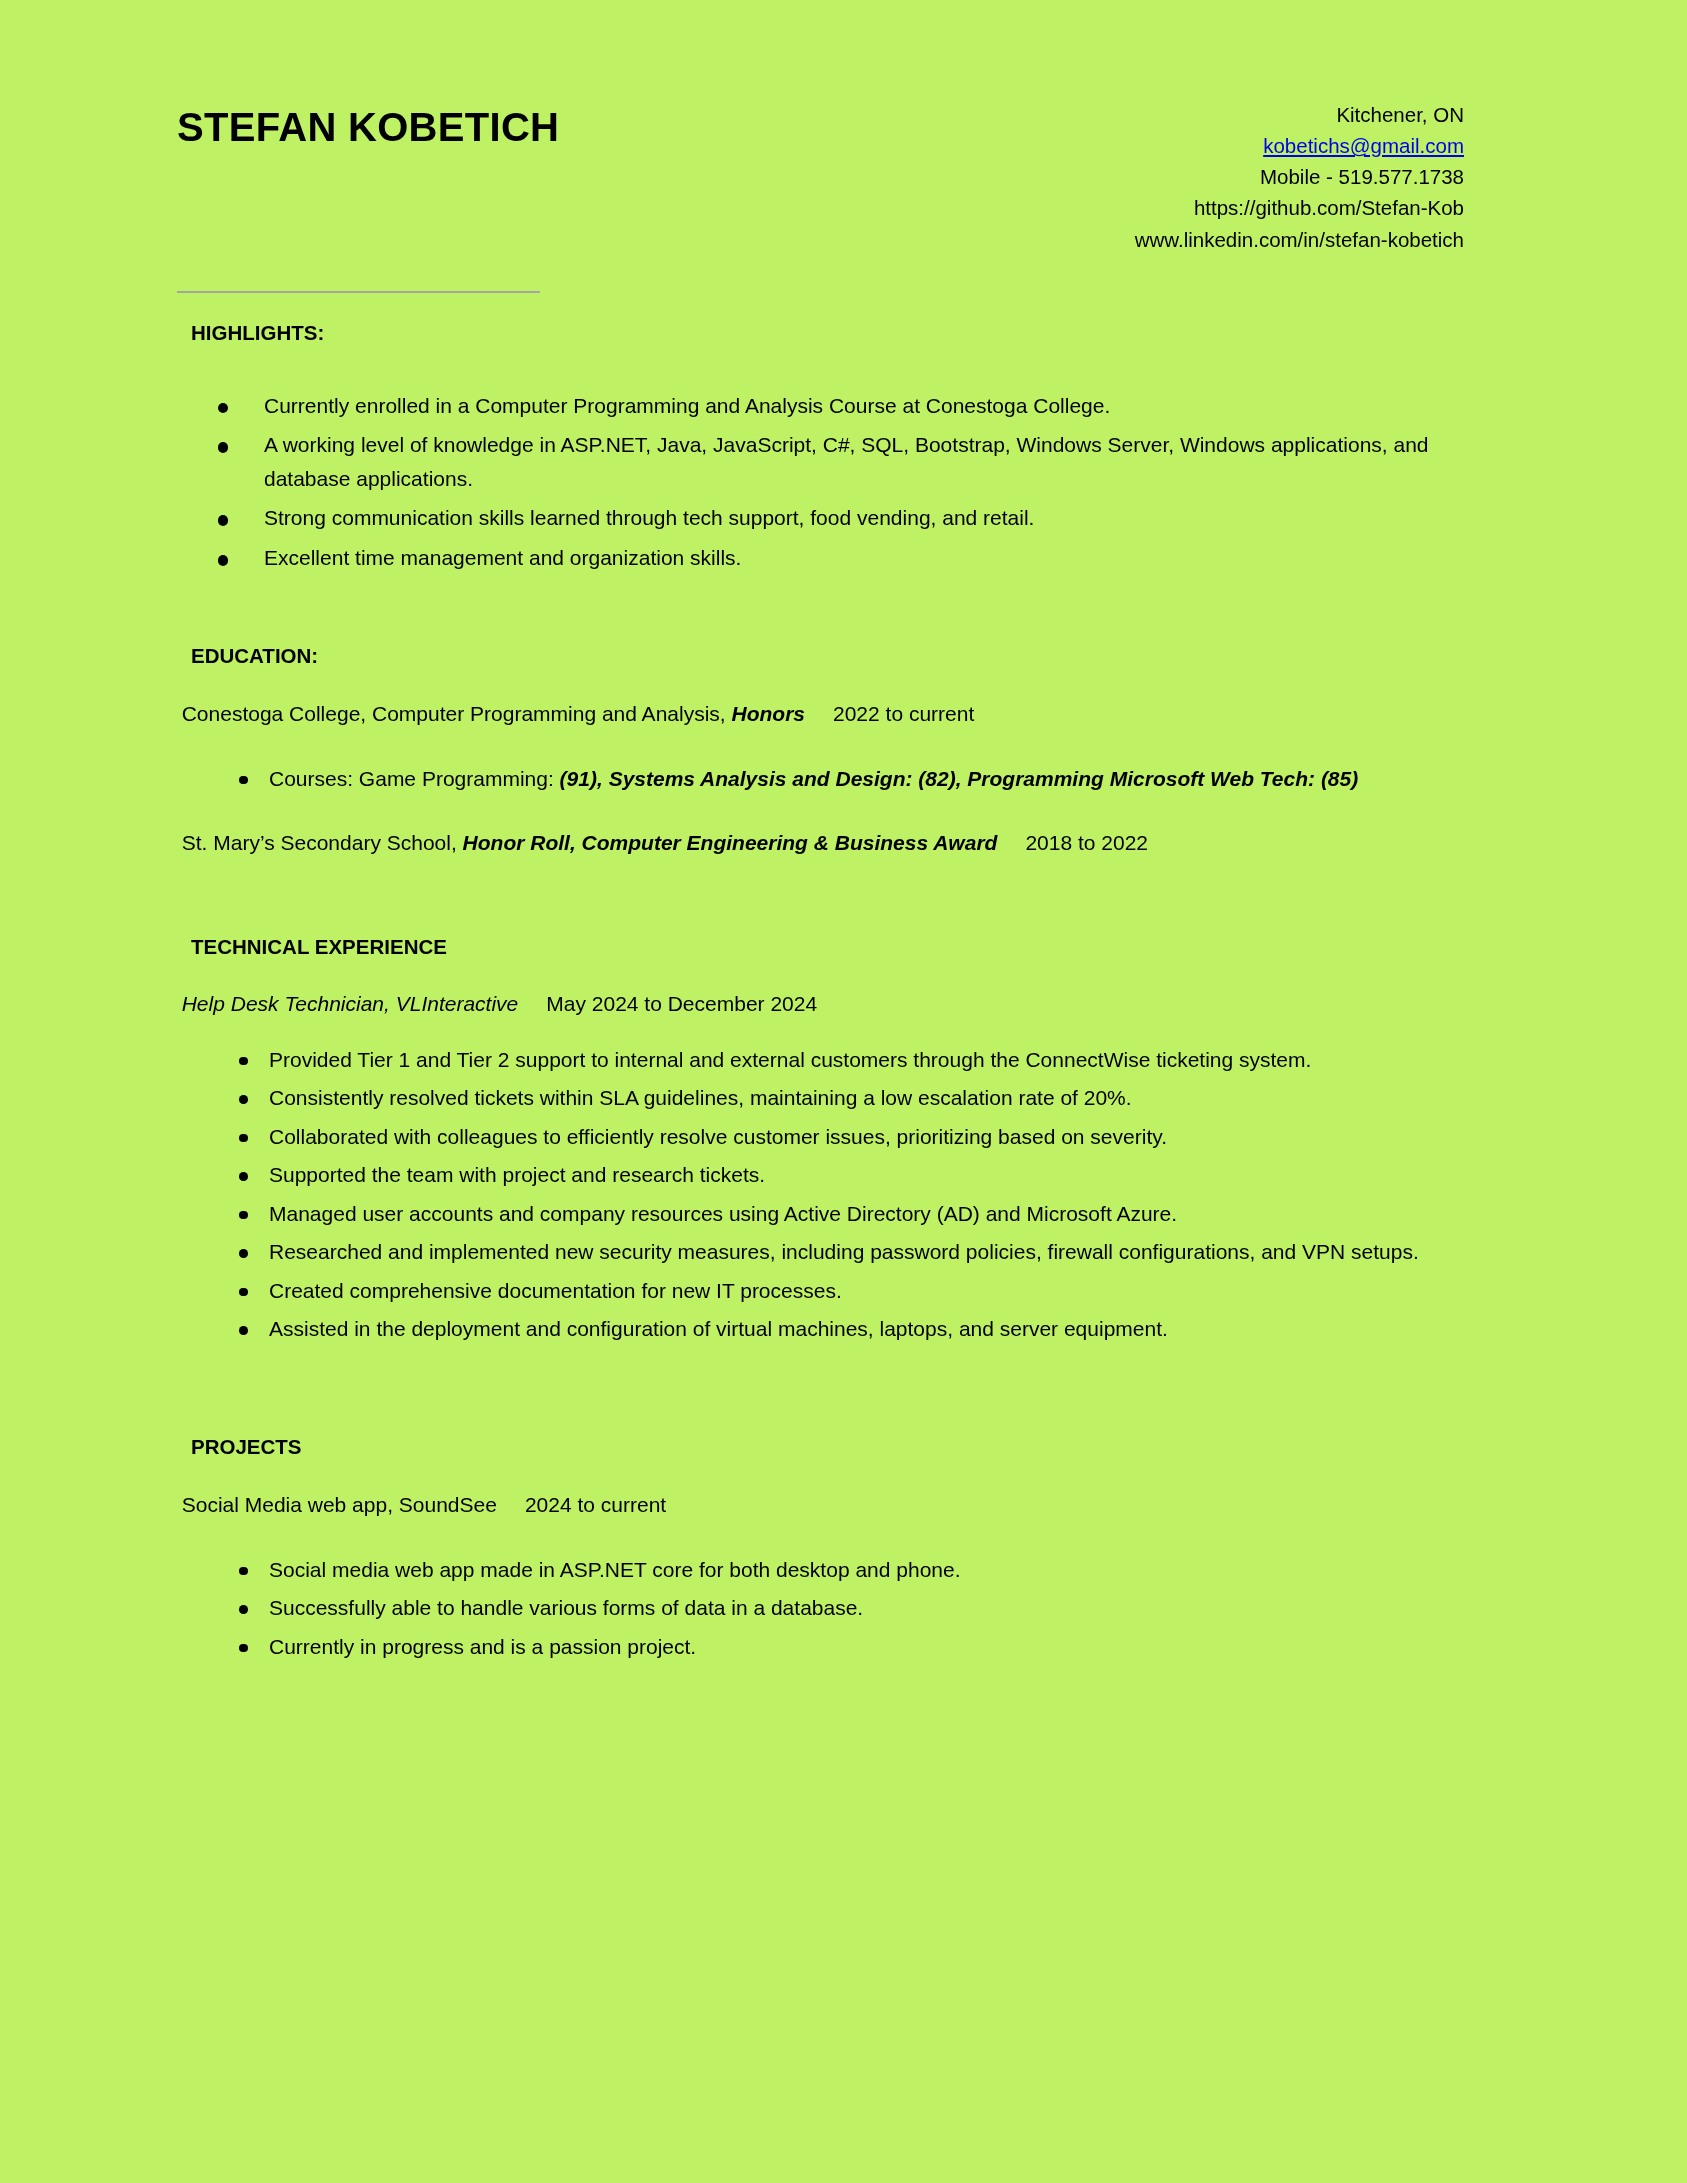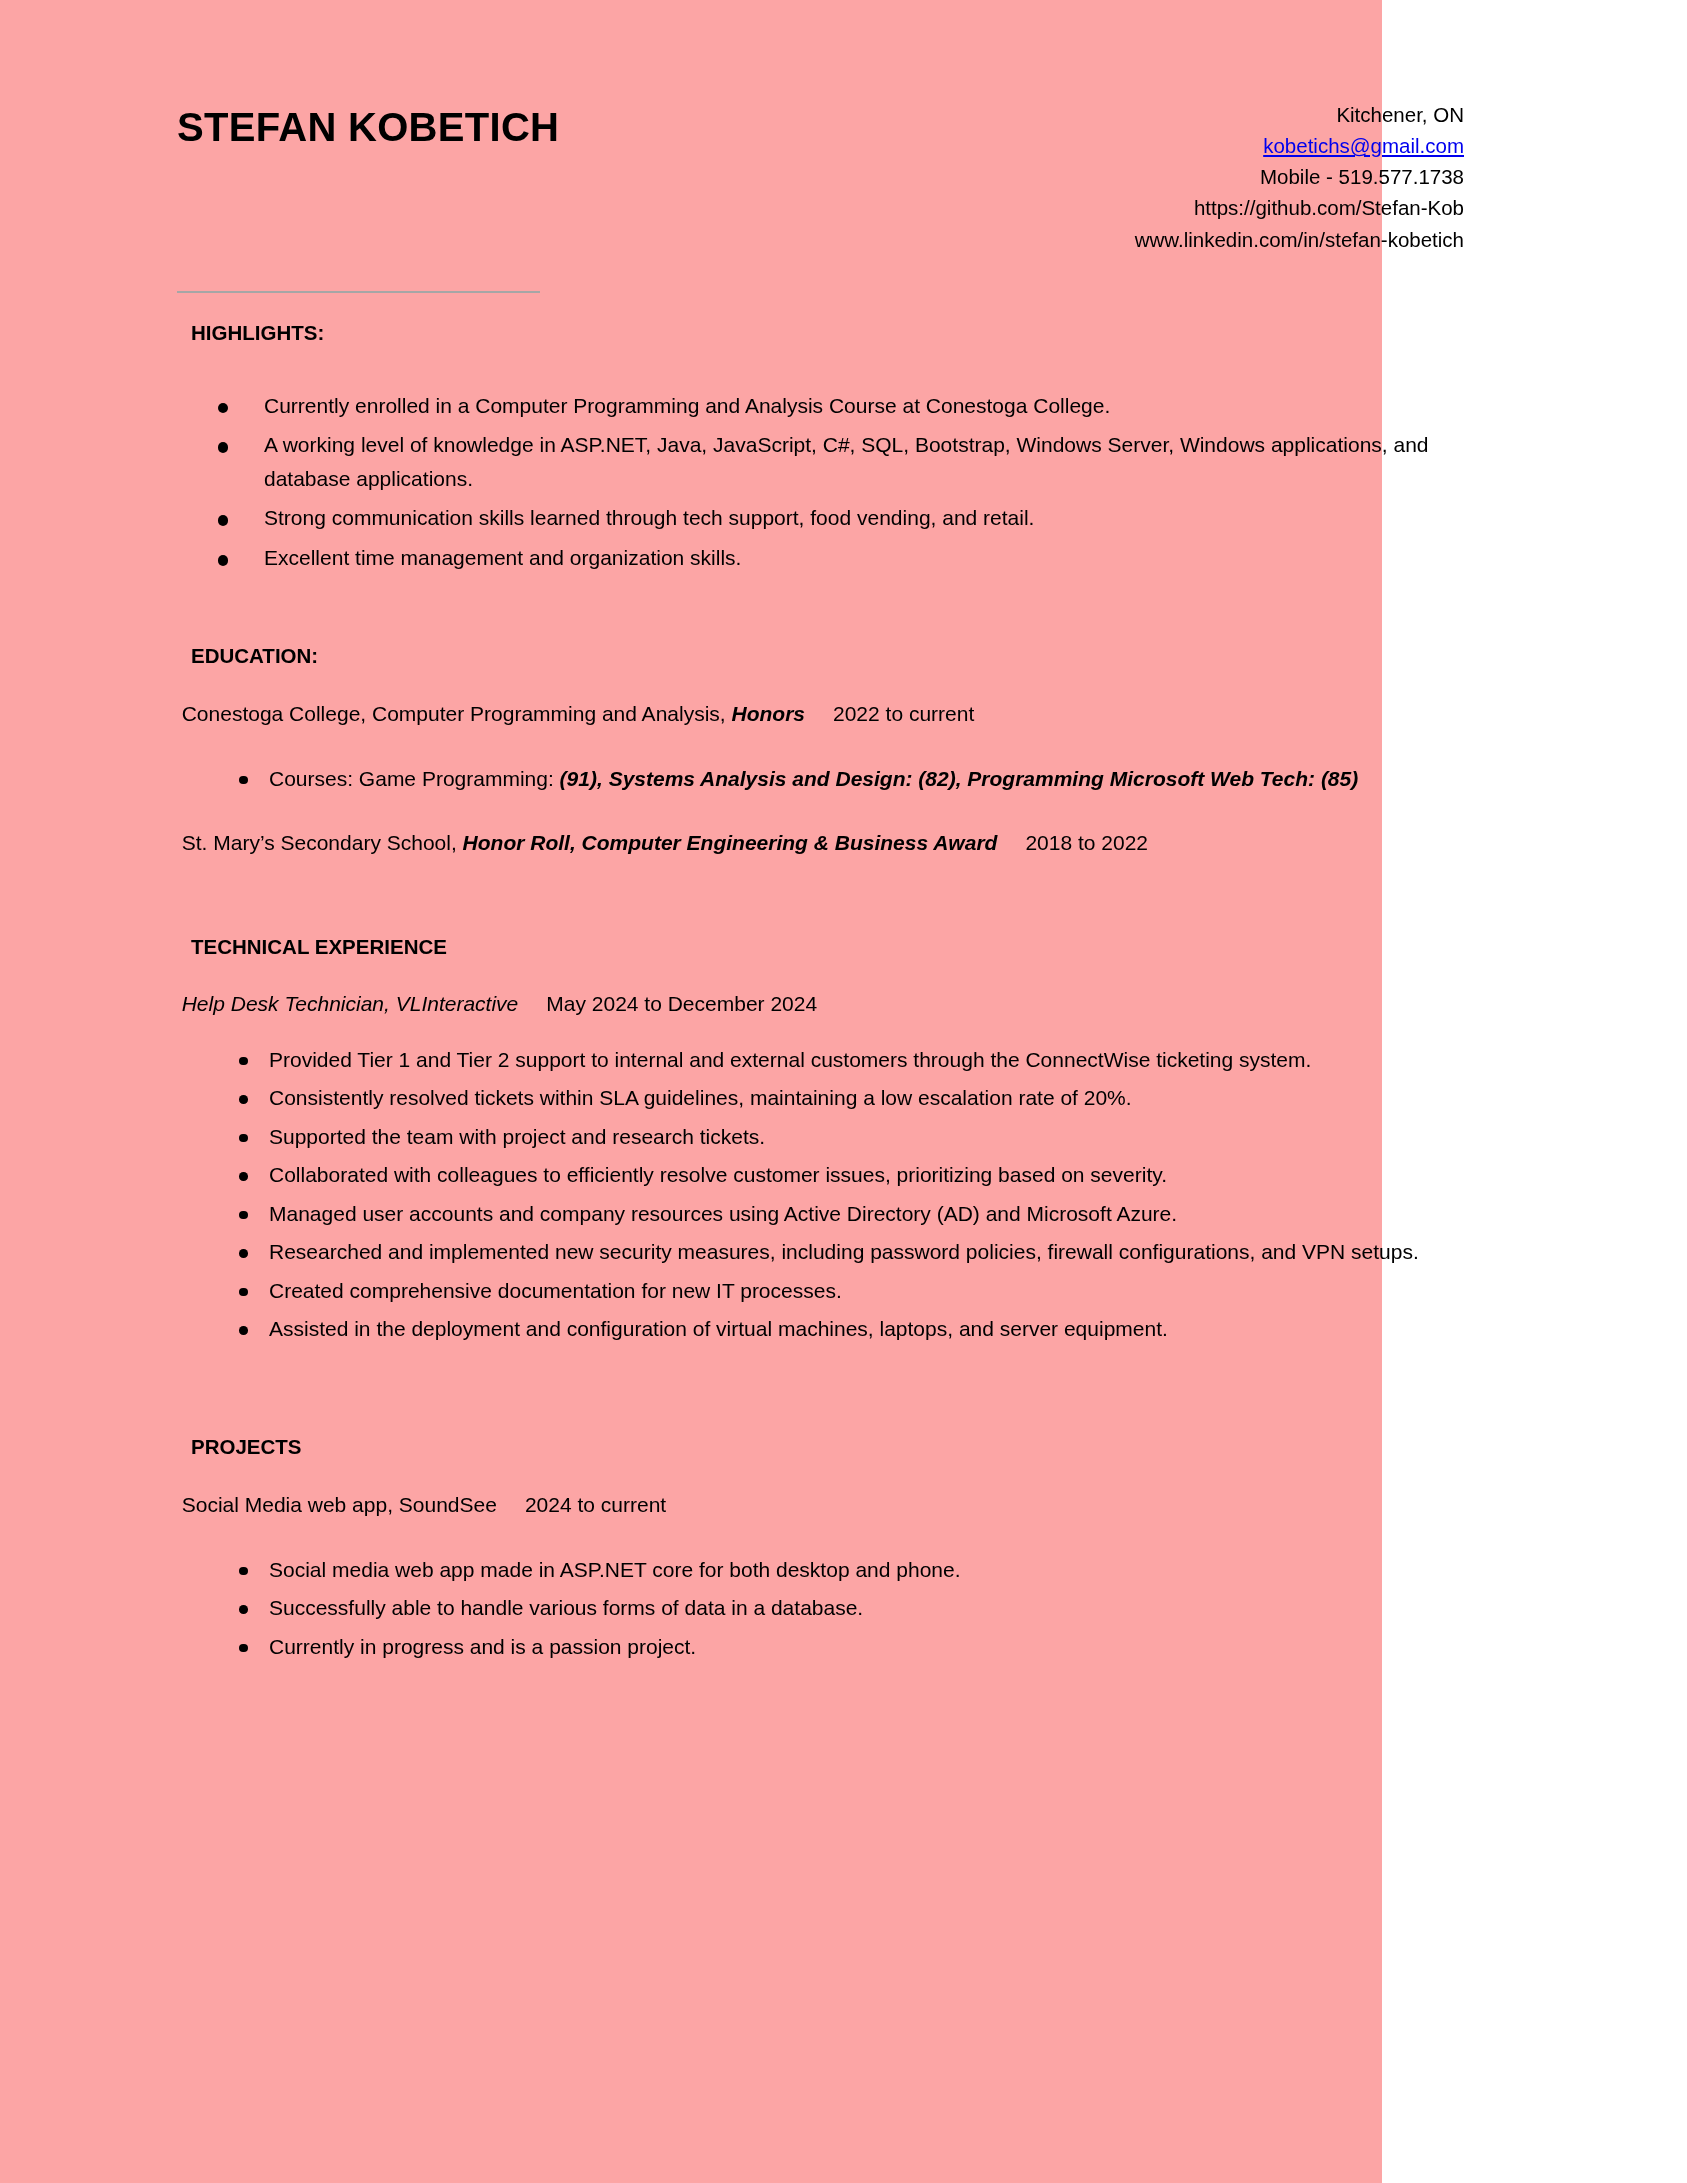--- a/index.html
+++ b/index.html
@@ -10,23 +10,23 @@
   body {
     width: 1687px;
     height: 2183px;
     font-family: "Liberation Sans", sans-serif;
     color: #000000;
     -webkit-font-smoothing: antialiased;
   }
 
   .page {
     position: relative;
-    width: 1382px;
+    width: 1687px;
     height: 2183px;
-    background: #fca5a5;
+    background: #bef264;
     box-sizing: border-box;
   }
 
   
   .header {
     position: absolute;
     left: 177px;
     top: 86px;
     width: 1287px;
     display: flex;
@@ -208,22 +208,22 @@
     <div class="entry-line indent-left">
       <div class="left it">Help Desk Technician, VLInteractive</div>
       <div class="right">May 2024 to December 2024</div>
     </div>
 
     <div class="spacer-xs"></div>
 
     <ul class="bullets sub">
       <li>Provided Tier 1 and Tier 2 support to internal and external customers through the ConnectWise ticketing system.</li>
       <li>Consistently resolved tickets within SLA guidelines, maintaining a low escalation rate of 20%.</li>
+      <li>Collaborated with colleagues to efficiently resolve customer issues, prioritizing based on severity.</li>
       <li>Supported the team with project and research tickets.</li>
-      <li>Collaborated with colleagues to efficiently resolve customer issues, prioritizing based on severity.</li>
       <li>Managed user accounts and company resources using Active Directory (AD) and Microsoft Azure.</li>
       <li>Researched and implemented new security measures, including password policies, firewall configurations, and VPN setups.</li>
       <li>Created comprehensive documentation for new IT processes.</li>
       <li>Assisted in the deployment and configuration of virtual machines, laptops, and server equipment.</li>
     </ul>
 
     <div class="spacer-xl"></div>
 
     <div class="section-head">PROJECTS</div>
     <div class="gap-after-head"></div>

